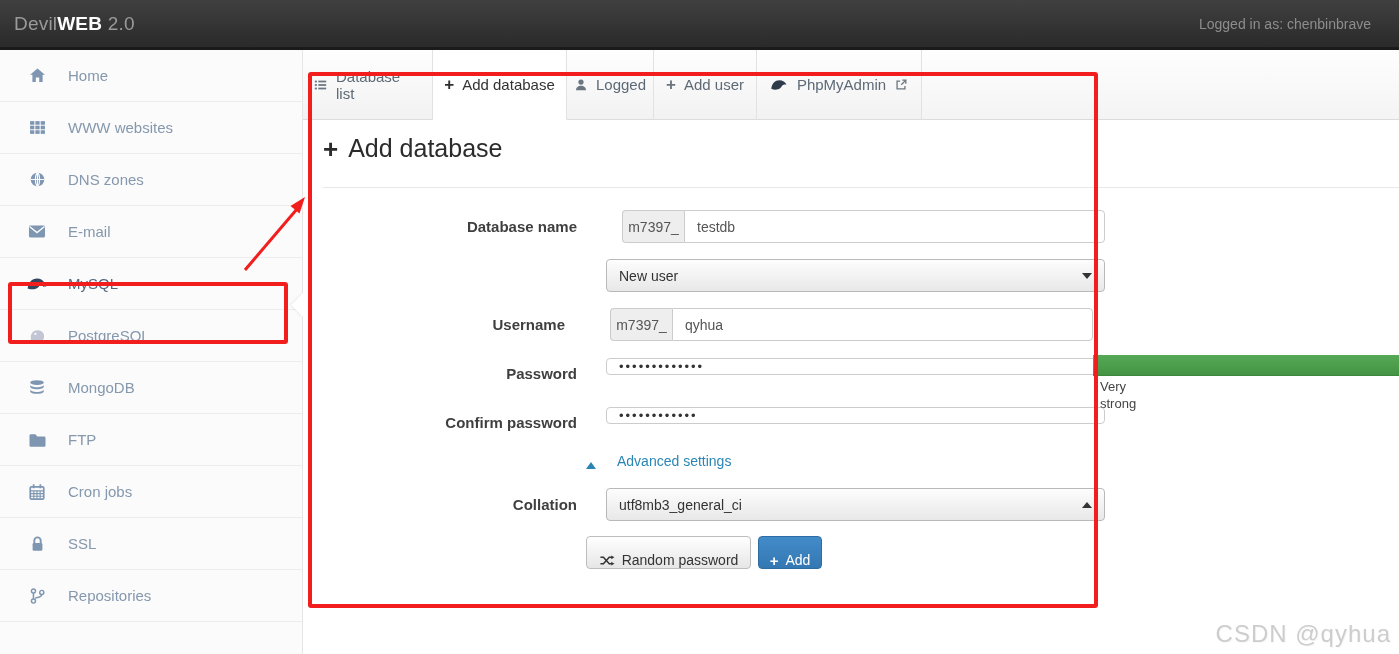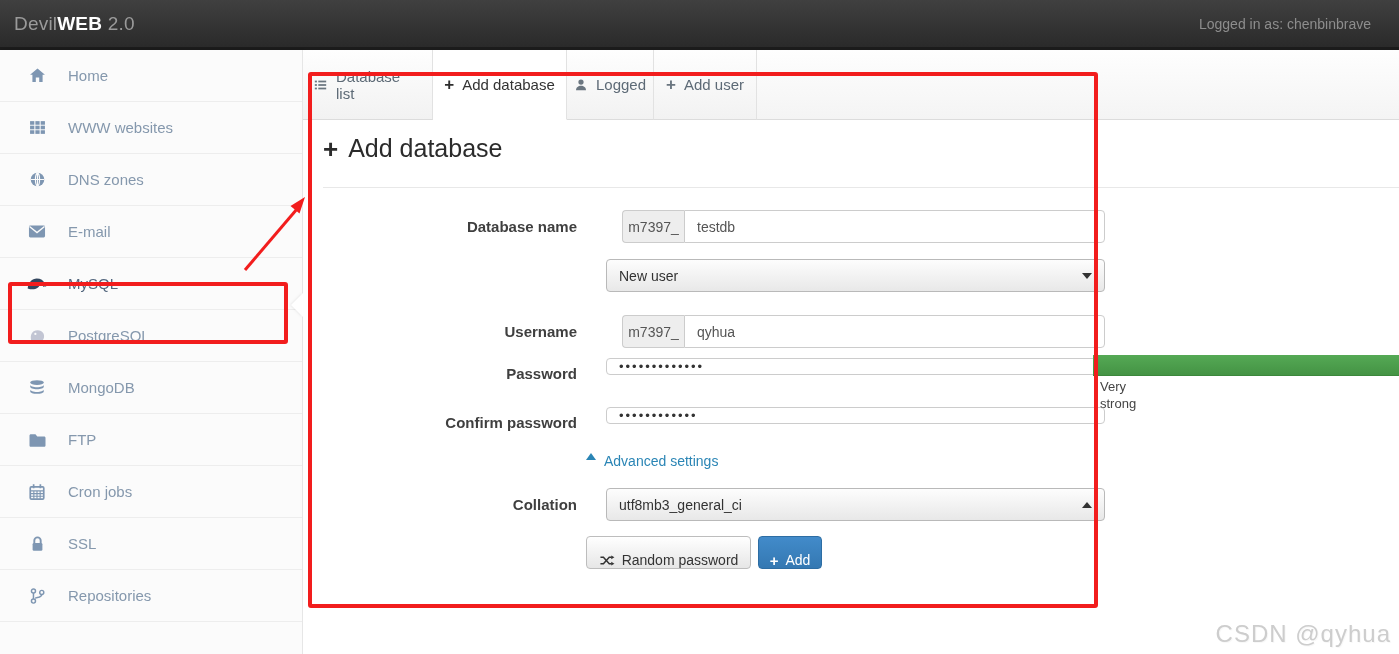--- a/index.html
+++ b/index.html
@@ -60,21 +60,21 @@
     font-size:14px; color:#555; font-family:inherit; background:#fff; outline:none; width:100%; }
   .itext.solo { border-radius:4px; }
   .pwd { letter-spacing:2px; font-size:13px; color:#333; }
 
   .selectbox { width:100%; height:33px; border:1px solid #b9b9b9; border-radius:4px;
     background:linear-gradient(#fdfdfd,#e8e8e8); display:flex; align-items:center; justify-content:space-between;
     padding:0 12px; font-size:14px; color:#333; cursor:pointer; }
   .caret-down { width:0; height:0; border-left:5px solid transparent; border-right:5px solid transparent; border-top:6px solid #333; }
   .caret-up { width:0; height:0; border-left:5px solid transparent; border-right:5px solid transparent; border-bottom:6px solid #333; }
 
-  .advlink { position:absolute; left:283px; top:403px; display:flex; align-items:flex-start; gap:8px;
+  .advlink { position:absolute; left:283px; top:403px; display:flex; align-items:flex-end; gap:21px;
     color:#2a85b5; font-size:14px; cursor:pointer; }
   .tri-up { width:0; height:0; border-left:5px solid transparent; border-right:5px solid transparent; border-bottom:7px solid #2a85b5; }
 
   .btn { height:33px; border-radius:4px; font-size:14px; display:flex; align-items:flex-end; justify-content:center;
     gap:7px; cursor:pointer; font-family:inherit; }
   .btn-default { position:absolute; left:283px; top:486px; width:165px;
     background:linear-gradient(#ffffff,#e6e6e6); border:1px solid #bdbdbd; color:#333; }
   .btn-primary { position:absolute; left:455px; top:486px; width:64px;
     background:linear-gradient(#428bca,#3478b2); border:1px solid #2d6da3; color:#fff; }
   .btn-primary .plus-glyph { font-size:15px; }
@@ -258,20 +258,37 @@
               <circle cx="8" cy="4.6" r="3" fill="currentColor"></circle>
               <path fill="currentColor" d="M2.3 14c0-3.3 2.6-5.1 5.7-5.1s5.7 1.8 5.7 5.1z"></path>
             </svg>
           </span>
         <span>Logged</span>
       </div>
       <div class="tab" style="width:103px">
         <span class="ticon plus-glyph">+</span>
         <span>Add user</span>
       </div>
+      <div class="tab" style="width:165px">
+        <span class="ticon" style="color:#2f3b4b">
+            <svg class="ic" width="19" height="15" viewBox="0 0 20 16">
+              <path fill="currentColor" d="M1.2 12.6C1.8 7 5.4 3.4 9.8 3.4c3.6 0 6.4 1.8 7.6 4.8-1.9-.6-3.2-.3-4.4.9-.9.9-1.2 2.2-2.7 3.2-2 1.4-5.7 1.7-9.1.3z"></path>
+            </svg>
+          </span>
+        <span>PhpMyAdmin</span>
+        <span class="ticon">
+            <svg class="ic" width="14" height="14" viewBox="0 0 16 16">
+              <g fill="none" stroke="currentColor" stroke-width="1.5">
+                <path d="M7 3.5H3.5v9h9V9"></path>
+                <path d="M9.5 2.5h4v4"></path>
+                <path d="M13.3 2.7 8.3 7.7"></path>
+              </g>
+            </svg>
+          </span>
+      </div>
       <div class="tab-filler"></div>
     </div>
 
     <div class="heading">
       <span class="plus-glyph">+</span>
       <span>Add database</span>
     </div>
 
     <div class="frow" style="left:20px; top:160px; width:782px;">
       <div class="flabel">Database name</div>
@@ -285,21 +302,21 @@
 
     <div class="frow" style="left:20px; top:209px; width:782px;">
       <div class="fctrl">
         <div class="selectbox">
           <span>New user</span>
           <span class="caret-down"></span>
         </div>
       </div>
     </div>
 
-    <div class="frow" style="left:20px; top:258px; width:782px;margin-top:7px;">
+    <div class="frow" style="left:8px; top:258px; width:782px;">
       <div class="flabel">Username</div>
       <div class="fctrl">
         <div class="igroup">
           <div class="iaddon">m7397_</div>
           <input class="itext" value="qyhua" style="">
         </div>
       </div>
     </div>
 
     <div class="frow" style="left:20px; top:307px; width:782px;">

